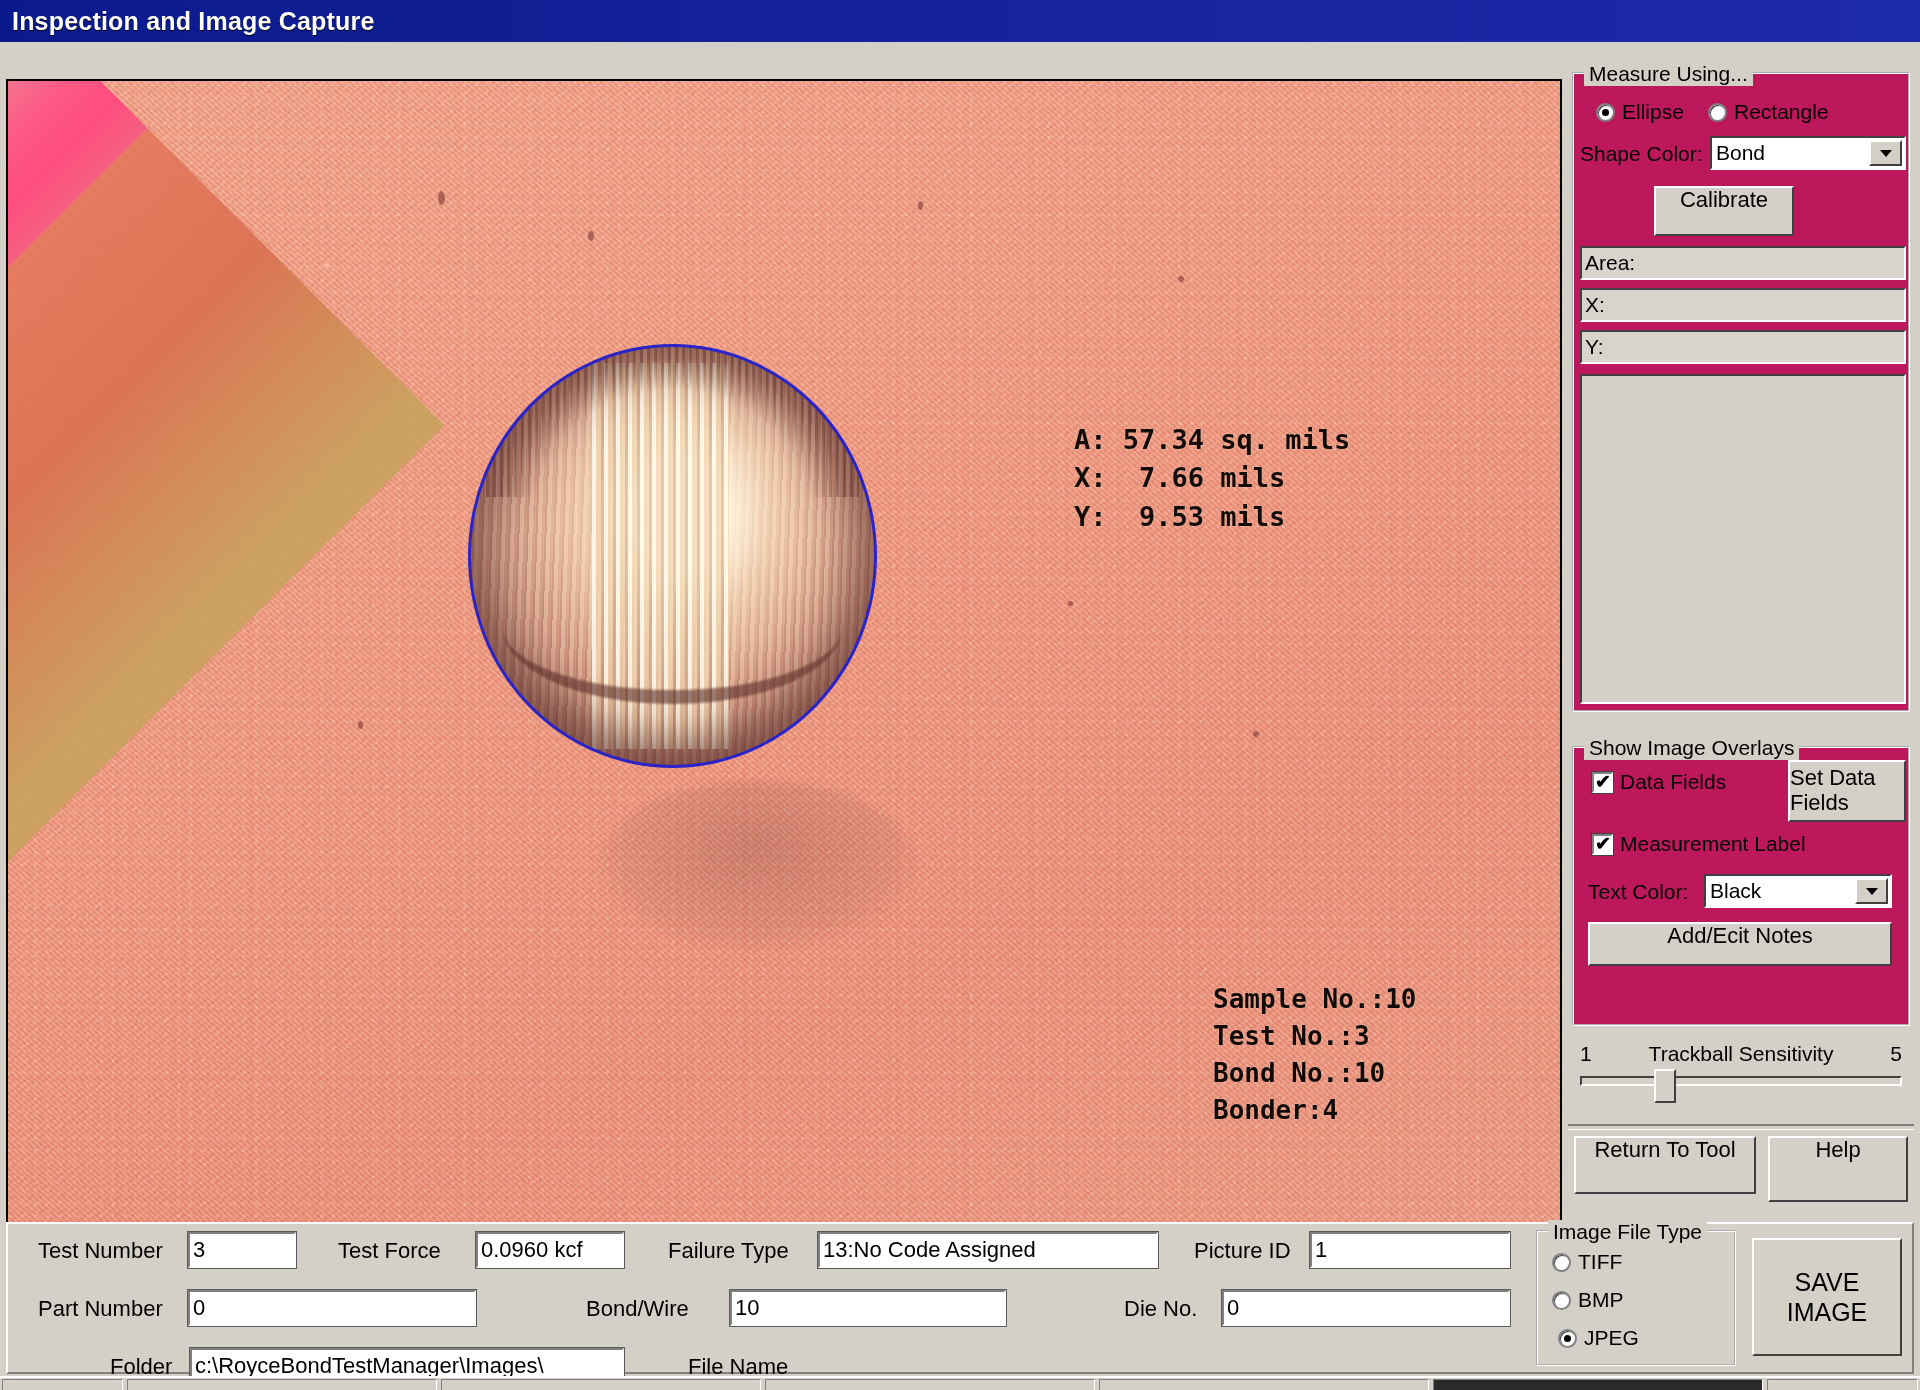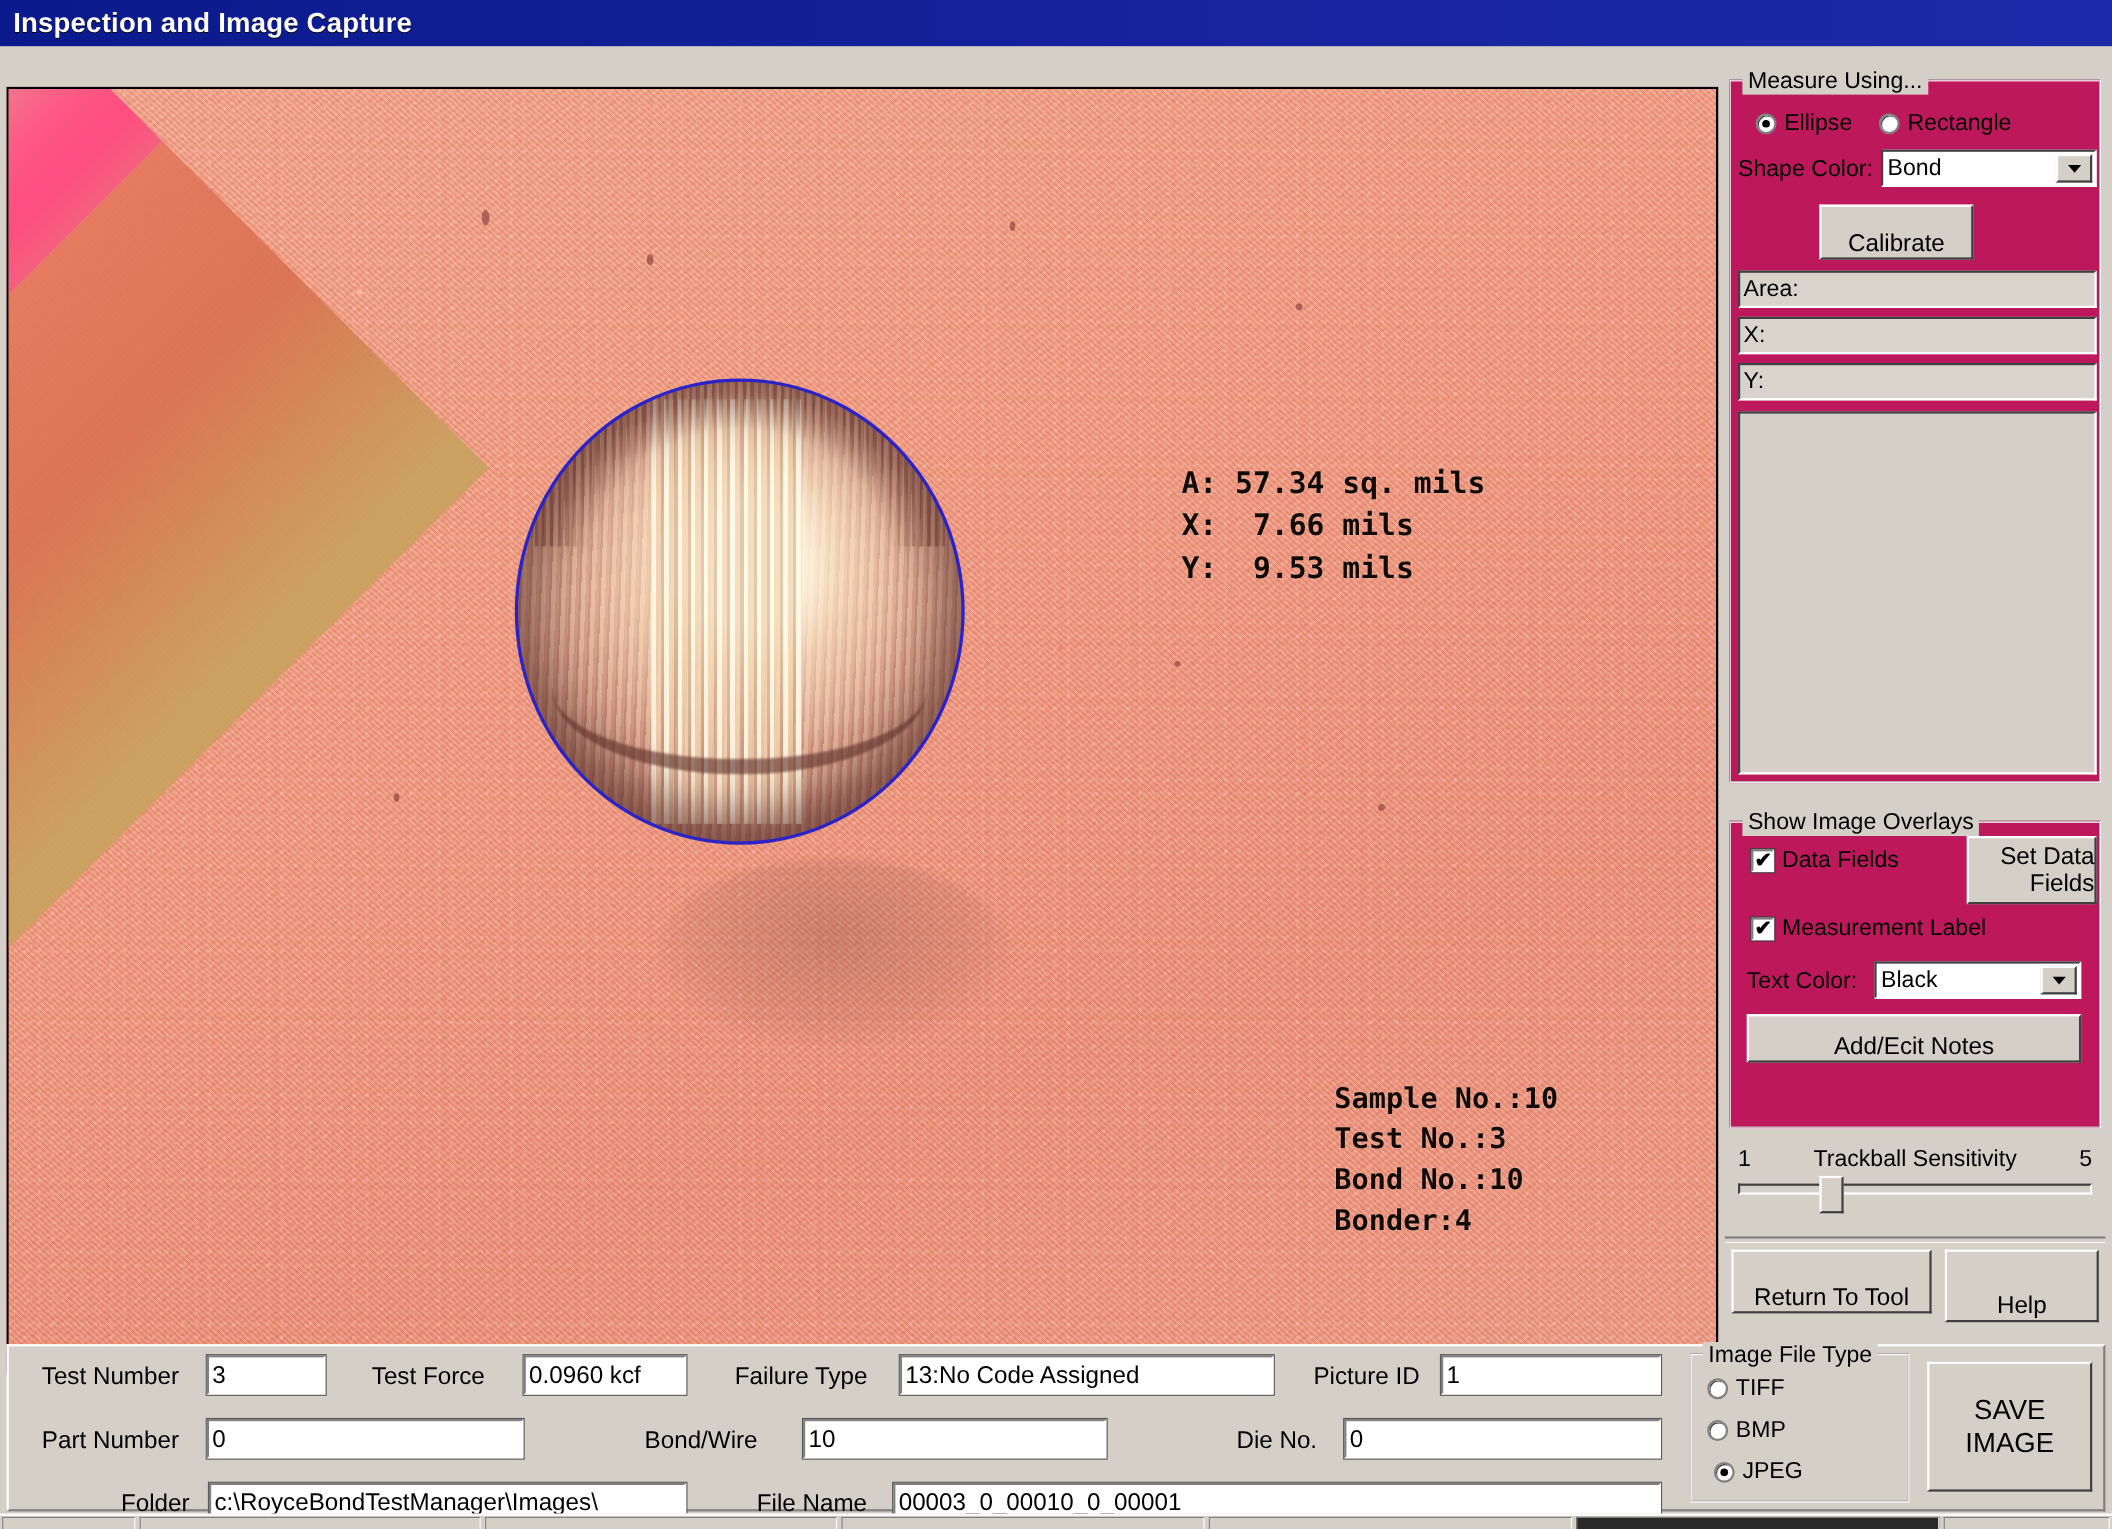--- a/index.html
+++ b/index.html
@@ -161,21 +161,21 @@
     display:flex;align-items:center;justify-content:center;
   }
   .combo .arrow::after{
     content:"";border-left:6px solid transparent;border-right:6px solid transparent;border-top:7px solid #000;
   }
 
   .btn{
     position:absolute;background:#d4d0c8;box-sizing:border-box;color:#000;
     border-top:2px solid #fff;border-left:2px solid #fff;
     border-right:2px solid #404040;border-bottom:2px solid #404040;
-    display:flex;align-items:flex-end;justify-content:center;text-align:center;
+    display:flex;align-items:flex-start;justify-content:center;text-align:center;
     font-size:22px;line-height:1.12;cursor:default;
   }
 
   .roField{
     position:absolute;background:#d8d4cc;box-sizing:border-box;
     border-top:2px solid #404040;border-left:2px solid #404040;
     border-right:2px solid #fff;border-bottom:2px solid #fff;
     display:flex;align-items:center;font-size:21px;color:#000;padding-left:3px;
   }
   .bigpanel{
@@ -402,23 +402,20 @@
     <div class="fld" style="left:1214px;top:66px;width:288px;height:36px;">
       <span>0</span>
     </div>
 
     <span class="flab" style="left:102px;top:130px;">Folder</span>
     <div class="fld" style="left:182px;top:124px;width:434px;height:36px;">
       <span>c:\RoyceBondTestManager\Images\</span>
     </div>
 
     <span class="flab" style="left:680px;top:130px;">File Name</span>
-    <div class="fld" style="left:804px;top:124px;width:698px;height:36px;">
-      <span>00003_0_00010_0_00001</span>
-    </div>
 
     <div class="g-filetype">
       <span class="grouptitle">Image File Type</span>
 
       <div class="radio-row" style="left:14px;top:18px;">
         <span class="radio"></span>
         <span class="lbl">TIFF</span>
       </div>
       <div class="radio-row" style="left:14px;top:56px;align-items:center;">
         <span class="radio"></span>

